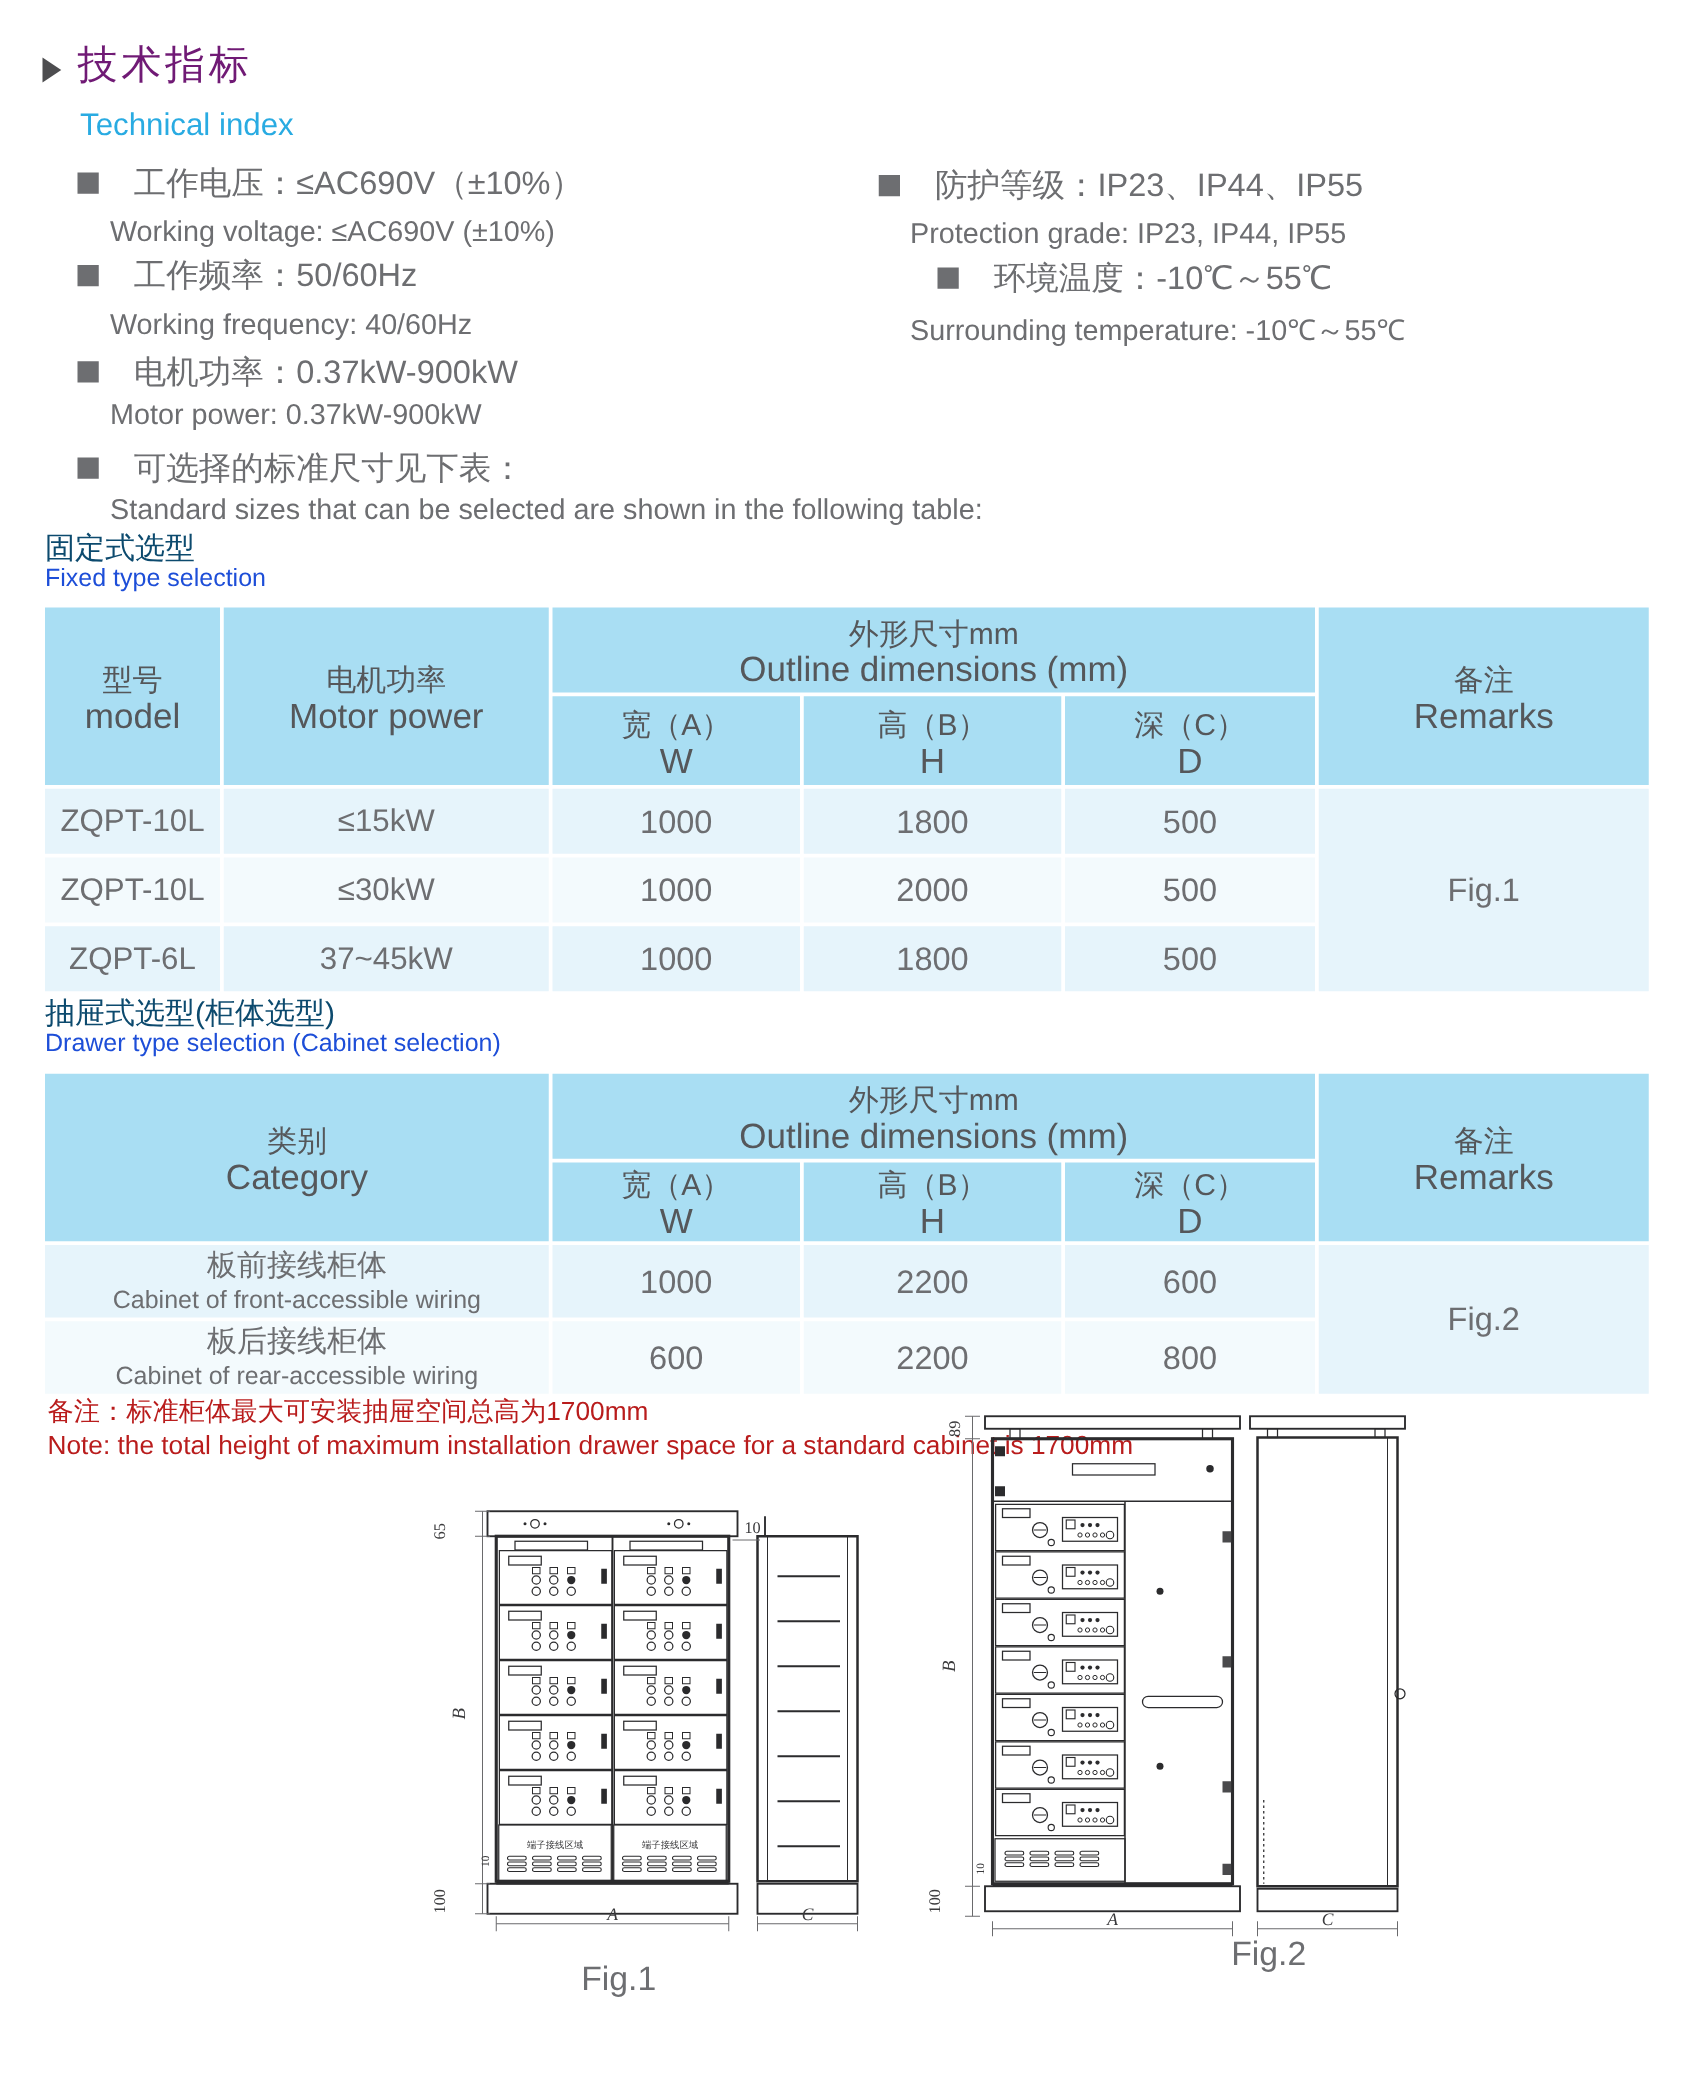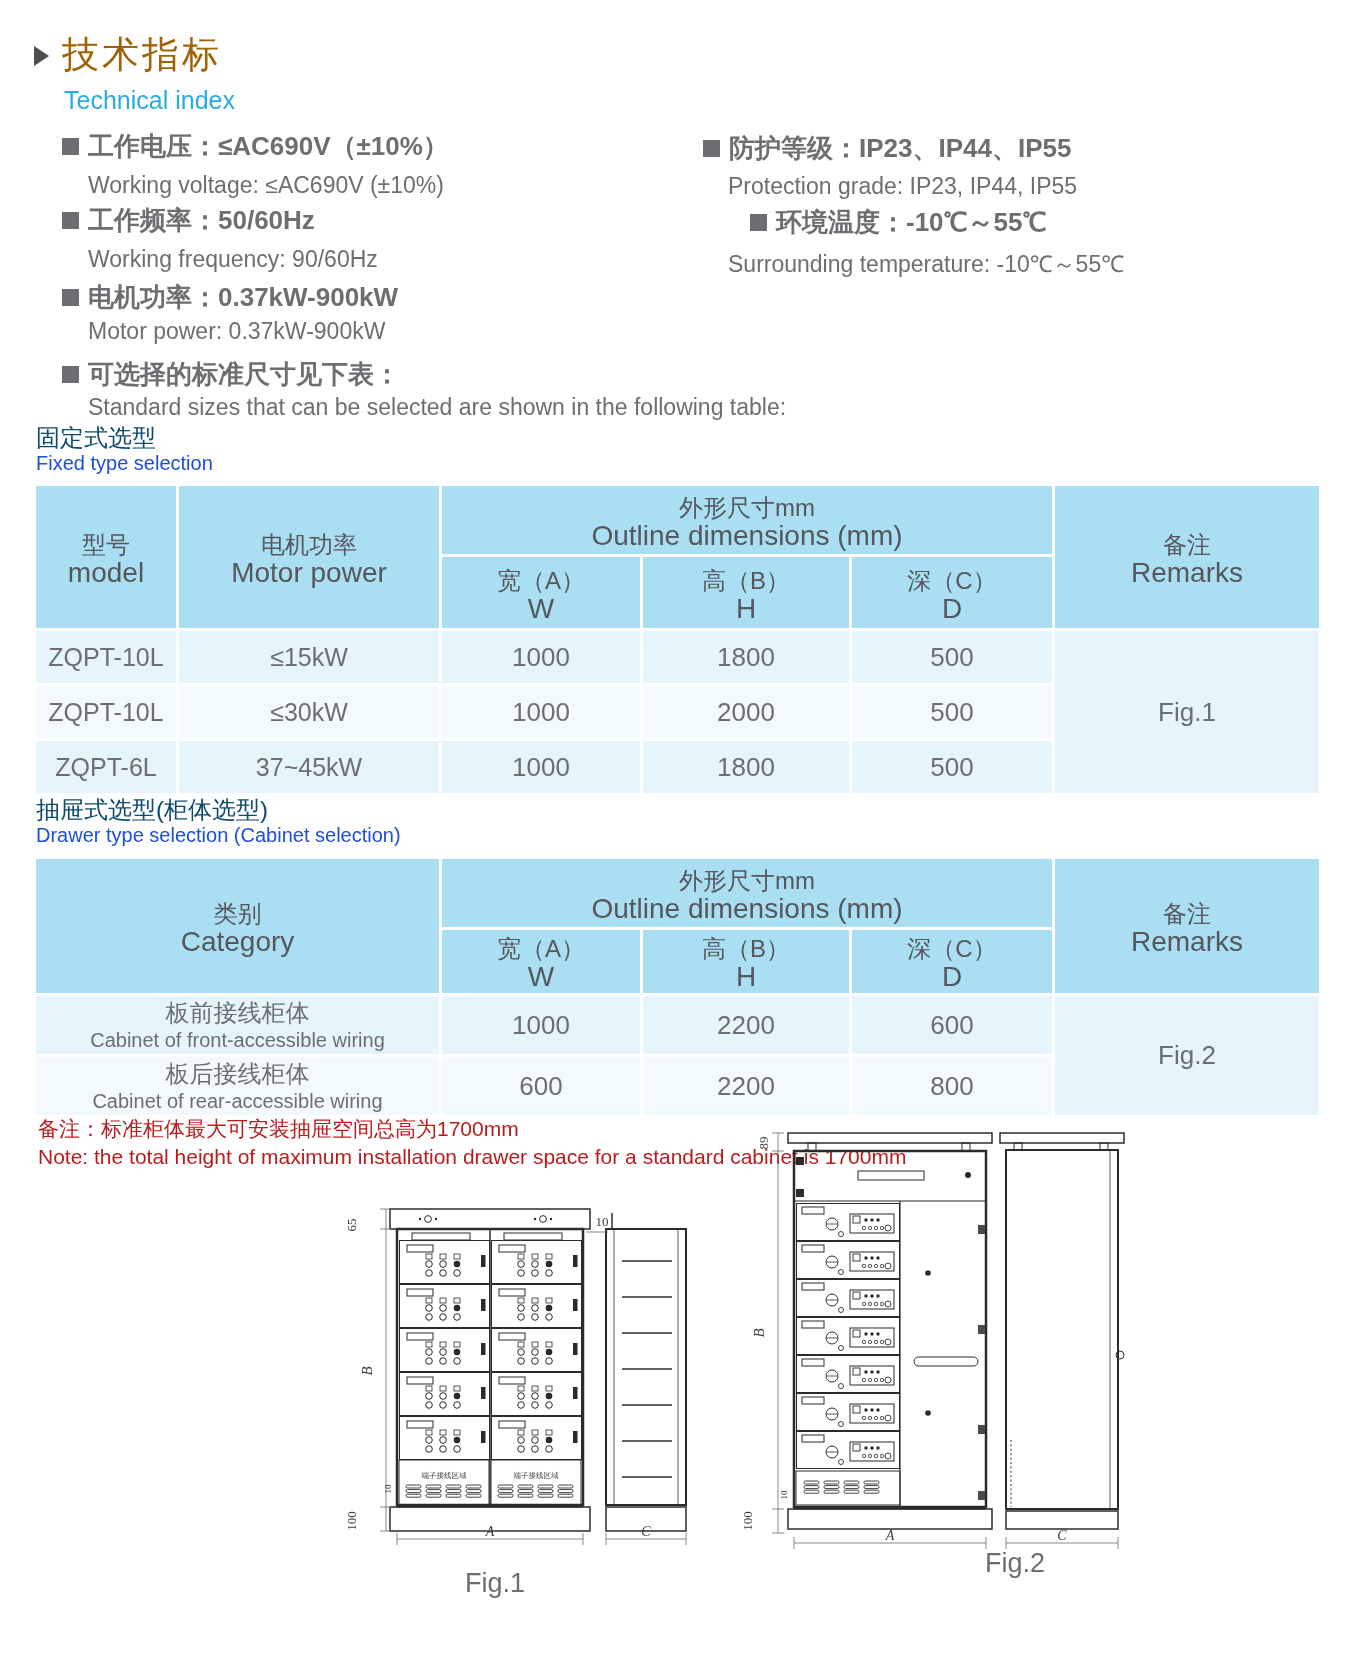--- a/index.html
+++ b/index.html
@@ -1,22 +1,22 @@
 <!DOCTYPE html>
 <html><head>
 <meta charset="utf-8">
 <style>
   html,body{margin:0;padding:0;background:#ffffff;}
   .page{position:relative;width:1357px;height:1660px;background:#ffffff;
         font-family:"Liberation Sans",sans-serif;overflow:hidden;}
   .abs{position:absolute;}
-  .title-cn{font-size:37px;color:#a16207;letter-spacing:3px;white-space:nowrap;}
+  .title-cn{font-size:32px;color:#701a75;letter-spacing:3px;white-space:nowrap;}
   .title-en{font-size:25px;color:#29abe2;white-space:nowrap;}
   .tri{width:0;height:0;border-left:15px solid #4d4d4f;border-top:10px solid transparent;border-bottom:10px solid transparent;}
-  .spec-cn{display:flex;align-items:center;gap:9px;font-size:26px;color:#6d6e71;white-space:nowrap;font-weight:bold;}
+  .spec-cn{display:flex;align-items:center;gap:28px;font-size:26px;color:#6d6e71;white-space:nowrap;}
   .bullet{width:17px;height:17px;background:#6d6e71;flex:0 0 auto;}
   .spec-en{font-size:23px;color:#6d6e71;white-space:nowrap;}
   .tbl-title-cn{font-size:24px;color:#0c4a6e;white-space:nowrap;}
   .tbl-title-en{font-size:20px;color:#1d4ed8;white-space:nowrap;}
   table.spec{border-collapse:separate;border-spacing:3px;table-layout:fixed;}
   table.spec th,table.spec td{padding:0;text-align:center;vertical-align:middle;font-weight:normal;overflow:hidden;margin-left:36px;}
   .hdr{background:#a9def3;color:#55575a;}
   .row-a{background:#e6f4fb;color:#6d6e71;}
   .row-b{background:#f3fafd;color:#6d6e71;}
   .cellcn{font-size:24px;line-height:31px;}
@@ -46,21 +46,21 @@
   <div class="abs spec-cn" style="left:62px;top:129px;">
     <span class="bullet"></span>
     <span>工作电压：≤AC690V（±10%）</span>
   </div>
   <div class="abs spec-en" style="left:88px;top:172px;">Working voltage: ≤AC690V (±10%)</div>
 
   <div class="abs spec-cn" style="left:62px;top:203px;">
     <span class="bullet"></span>
     <span>工作频率：50/60Hz</span>
   </div>
-  <div class="abs spec-en" style="left:88px;top:246px;">Working frequency: 90/60Hz</div>
+  <div class="abs spec-en" style="left:88px;top:246px;">Working frequency: 40/60Hz</div>
 
   <div class="abs spec-cn" style="left:62px;top:280px;">
     <span class="bullet"></span>
     <span>电机功率：0.37kW-900kW</span>
   </div>
   <div class="abs spec-en" style="left:88px;top:318px;">Motor power: 0.37kW-900kW</div>
 
   <div class="abs spec-cn" style="left:703px;top:131px;">
     <span class="bullet"></span>
     <span>防护等级：IP23、IP44、IP55</span>

